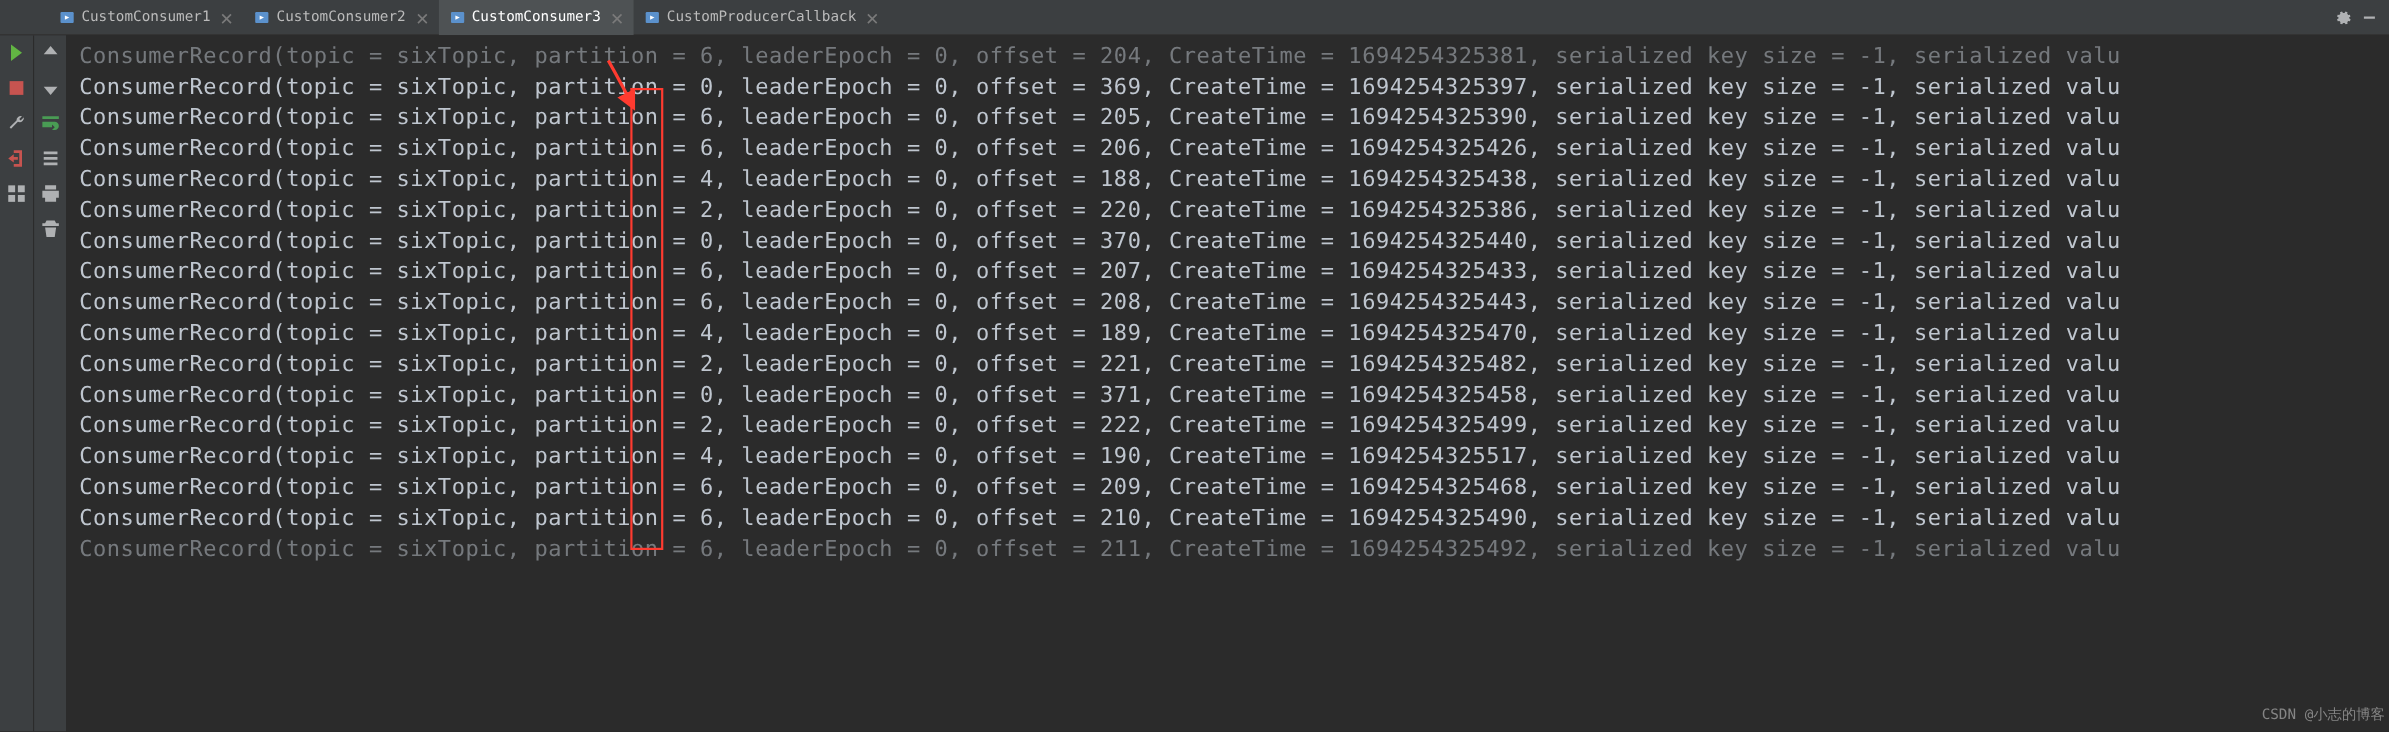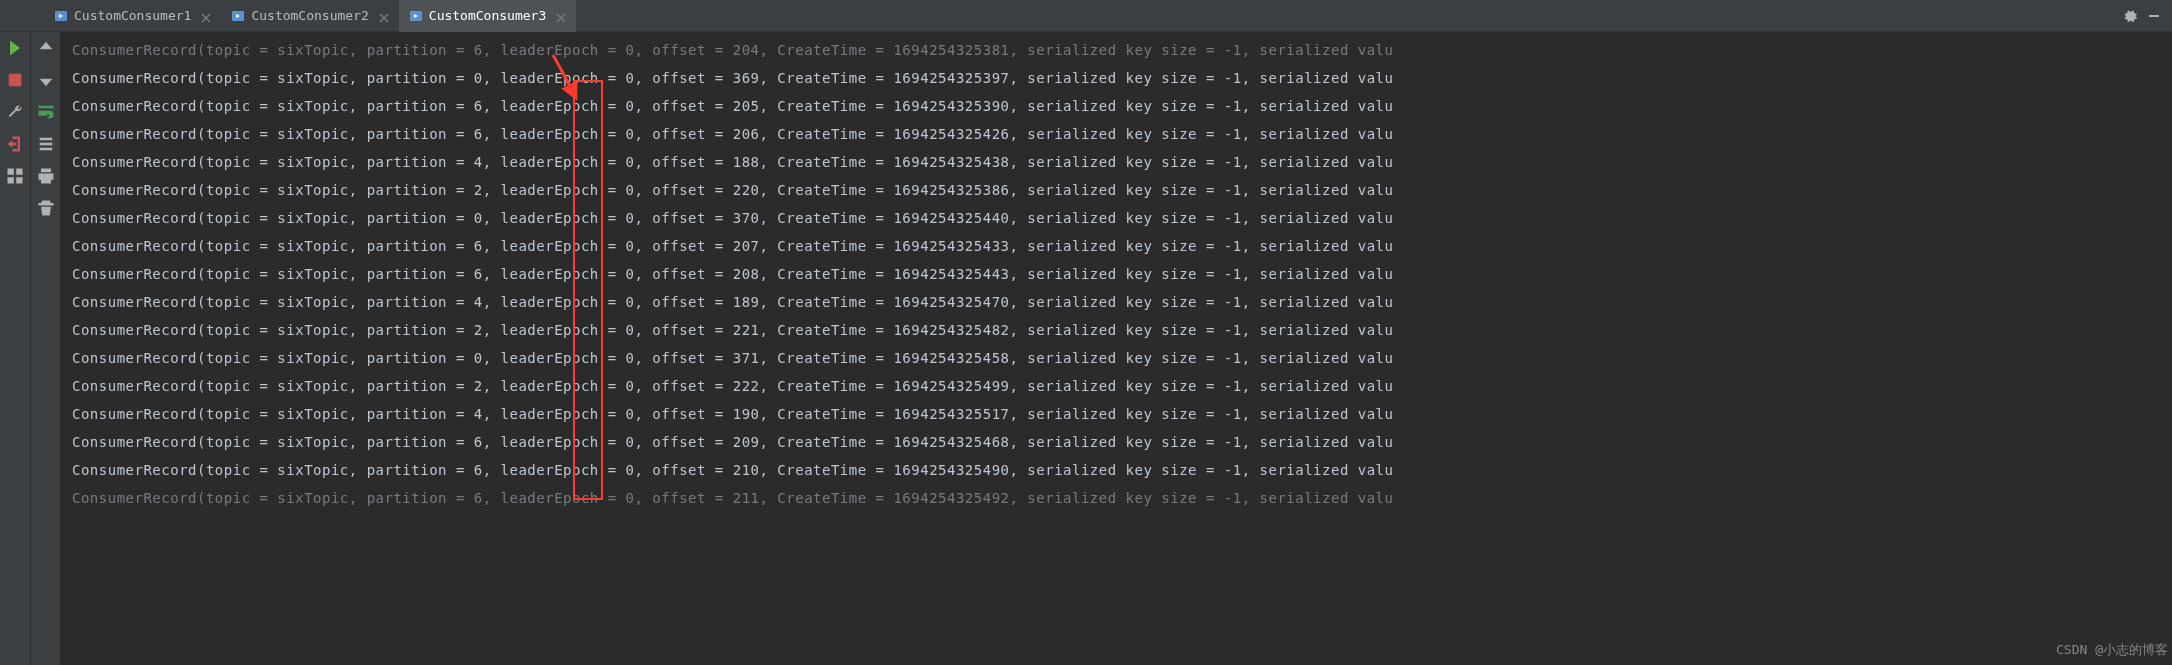--- a/index.html
+++ b/index.html
@@ -102,21 +102,21 @@
       padding-top: 6px;
       gap: 12px;
     }
     .console {
       flex: 1;
       background: #2b2b2b;
       padding: 4px 12px;
       overflow: hidden;
       position: relative;
       font-family: 'Consolas', 'Monaco', monospace;
-      font-size: 14px;
+      font-size: 20px;
       line-height: 28px;
       letter-spacing: 0.5px;
     }
     .console-line {
       white-space: pre;
       color: #bfc6cf;
       position: relative;
     }
     .console-line.faded {
       opacity: 0.5;
@@ -182,20 +182,33 @@
           </svg></span>
       </div>
       <div class="tab active">
         <span class="tab-icon">
           <svg viewBox="0 0 14 14">
             <rect x="1" y="2" width="12" height="10" fill="#5b91cc" rx="1"></rect>
             <path d="M5 5l4 2-4 2z" fill="#fff"></path>
           </svg>
         </span>
         <span>CustomConsumer3</span>
+        <span class="tab-close"><svg viewBox="0 0 10 10" stroke="currentColor" stroke-width="1.5">
+            <line x1="1" y1="1" x2="9" y2="9"></line>
+            <line x1="9" y1="1" x2="1" y2="9"></line>
+          </svg></span>
+      </div>
+      <div class="tab">
+        <span class="tab-icon">
+          <svg viewBox="0 0 14 14">
+            <rect x="1" y="2" width="12" height="10" fill="#5b91cc" rx="1"></rect>
+            <path d="M5 5l4 2-4 2z" fill="#fff"></path>
+          </svg>
+        </span>
+        <span>CustomProducerCallback</span>
         <span class="tab-close"><svg viewBox="0 0 10 10" stroke="currentColor" stroke-width="1.5">
             <line x1="1" y1="1" x2="9" y2="9"></line>
             <line x1="9" y1="1" x2="1" y2="9"></line>
           </svg></span>
       </div>
     </div>
   <div class="header-right">
     <span class="gear-icon">
       <svg viewBox="0 0 16 16" fill="currentColor">
           <path d="M8 10a2 2 0 100-4 2 2 0 000 4zm5.5-2l1.3-.9-.6-1.8-1.5.3a5 5 0 00-.9-1l.3-1.5-1.8-.6-.9 1.3a5 5 0 00-1.4 0L7.1 2.5l-1.8.6.3 1.5c-.4.3-.7.6-.9 1l-1.5-.3-.6 1.8L4 8c0 .24 0 .47.03.7L2.6 9.6l.6 1.8 1.5-.3c.3.4.6.7 1 .9l-.3 1.5 1.8.6.9-1.3c.46.06.94.06 1.4 0l.9 1.3 1.8-.6-.3-1.5c.4-.3.7-.6.9-1l1.5.3.6-1.8-1.3-.9c.03-.23.03-.46 0-.7z"></path>

